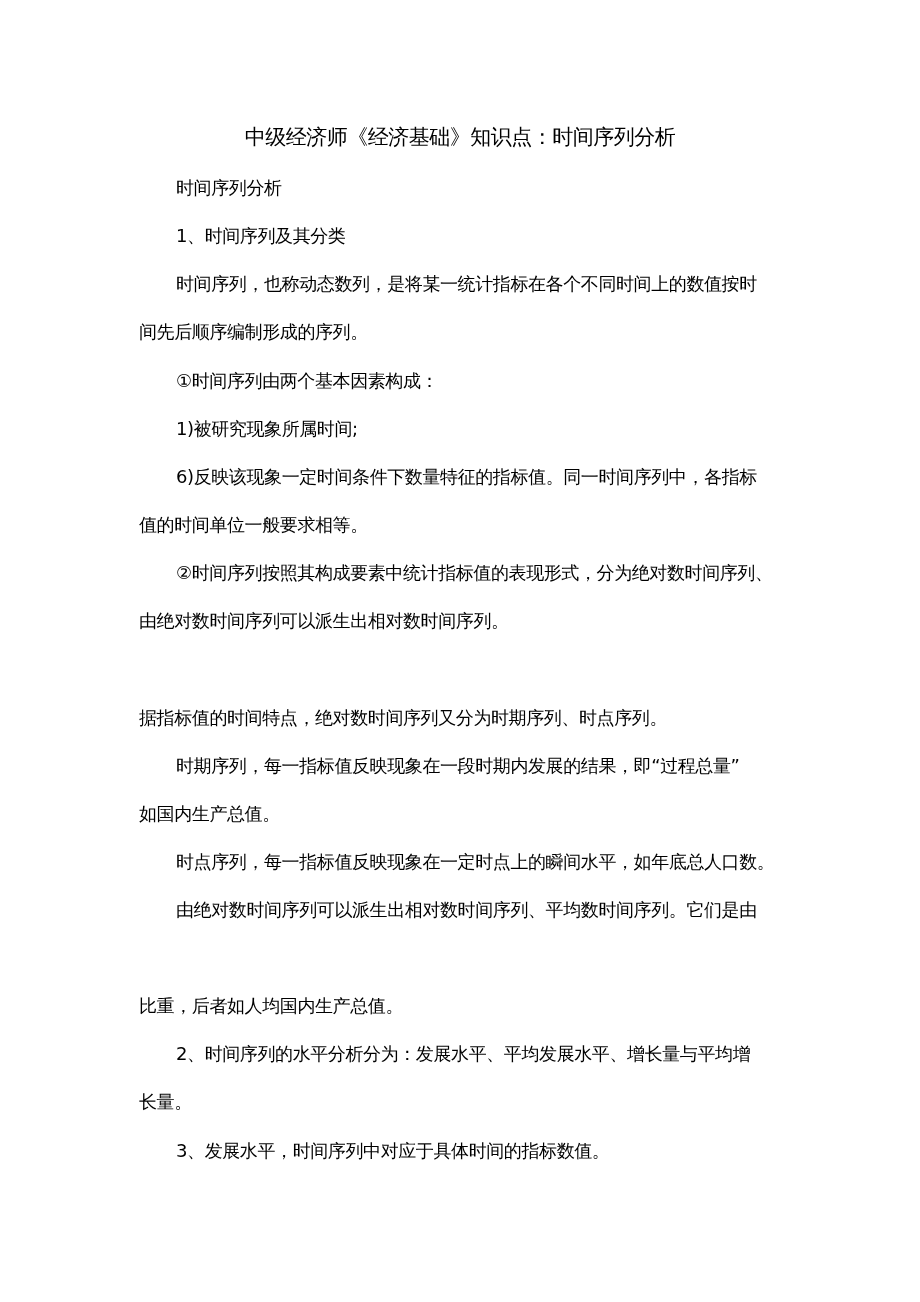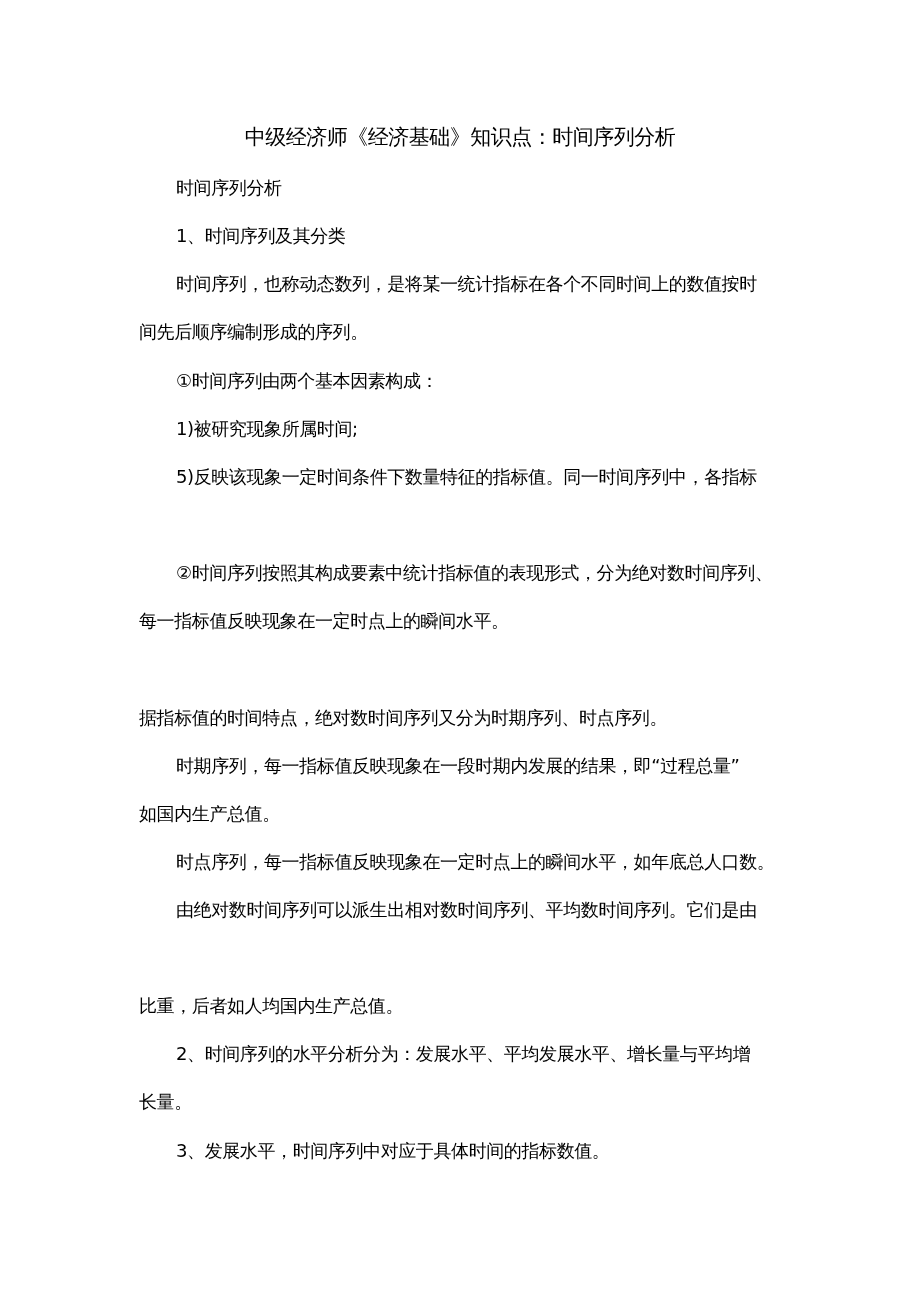--- a/index.html
+++ b/index.html
@@ -52,23 +52,24 @@
 
 <div class="page">
   <div class="title">中级经济师《经济基础》知识点：时间序列分析</div>
 
   <div class="line indent" style="top:175px">时间序列分析</div>
   <div class="line indent" style="top:223px">1、时间序列及其分类</div>
   <div class="line indent" style="top:271px">时间序列，也称动态数列，是将某一统计指标在各个不同时间上的数值按时</div>
   <div class="line" style="top:319px">间先后顺序编制形成的序列。</div>
   <div class="line indent" style="top:368px">①时间序列由两个基本因素构成：</div>
   <div class="line indent" style="top:416px">1)被研究现象所属时间;</div>
-  <div class="line indent" style="top:464px">5)反映该现象一定时间条件下数量特征的指标值。同一时间序列中，各指标</div>
+  <div class="line indent" style="top:464px">6)反映该现象一定时间条件下数量特征的指标值。同一时间序列中，各指标</div>
+  <div class="line" style="top:512px">值的时间单位一般要求相等。</div>
   <div class="line indent" style="top:560px">②时间序列按照其构成要素中统计指标值的表现形式，分为绝对数时间序列、</div>
-  <div class="line" style="top:608px">每一指标值反映现象在一定时点上的瞬间水平。</div>
+  <div class="line" style="top:608px">由绝对数时间序列可以派生出相对数时间序列。</div>
   <div class="line indent" style="top:753px">时期序列，每一指标值反映现象在一段时期内发展的结果，即“过程总量”</div>
   <div class="line" style="top:705px">据指标值的时间特点，绝对数时间序列又分为时期序列、时点序列。</div>
   <div class="line" style="top:801px">如国内生产总值。</div>
   <div class="line indent" style="top:897px">由绝对数时间序列可以派生出相对数时间序列、平均数时间序列。它们是由</div>
   <div class="line indent" style="top:849px">时点序列，每一指标值反映现象在一定时点上的瞬间水平，如年底总人口数。</div>
   <div class="line" style="top:993px">比重，后者如人均国内生产总值。</div>
   <div class="line indent" style="top:1041px">2、时间序列的水平分析分为：发展水平、平均发展水平、增长量与平均增</div>
   <div class="line" style="top:1089px">长量。</div>
   <div class="line indent" style="top:1138px">3、发展水平，时间序列中对应于具体时间的指标数值。</div>
 </div>

